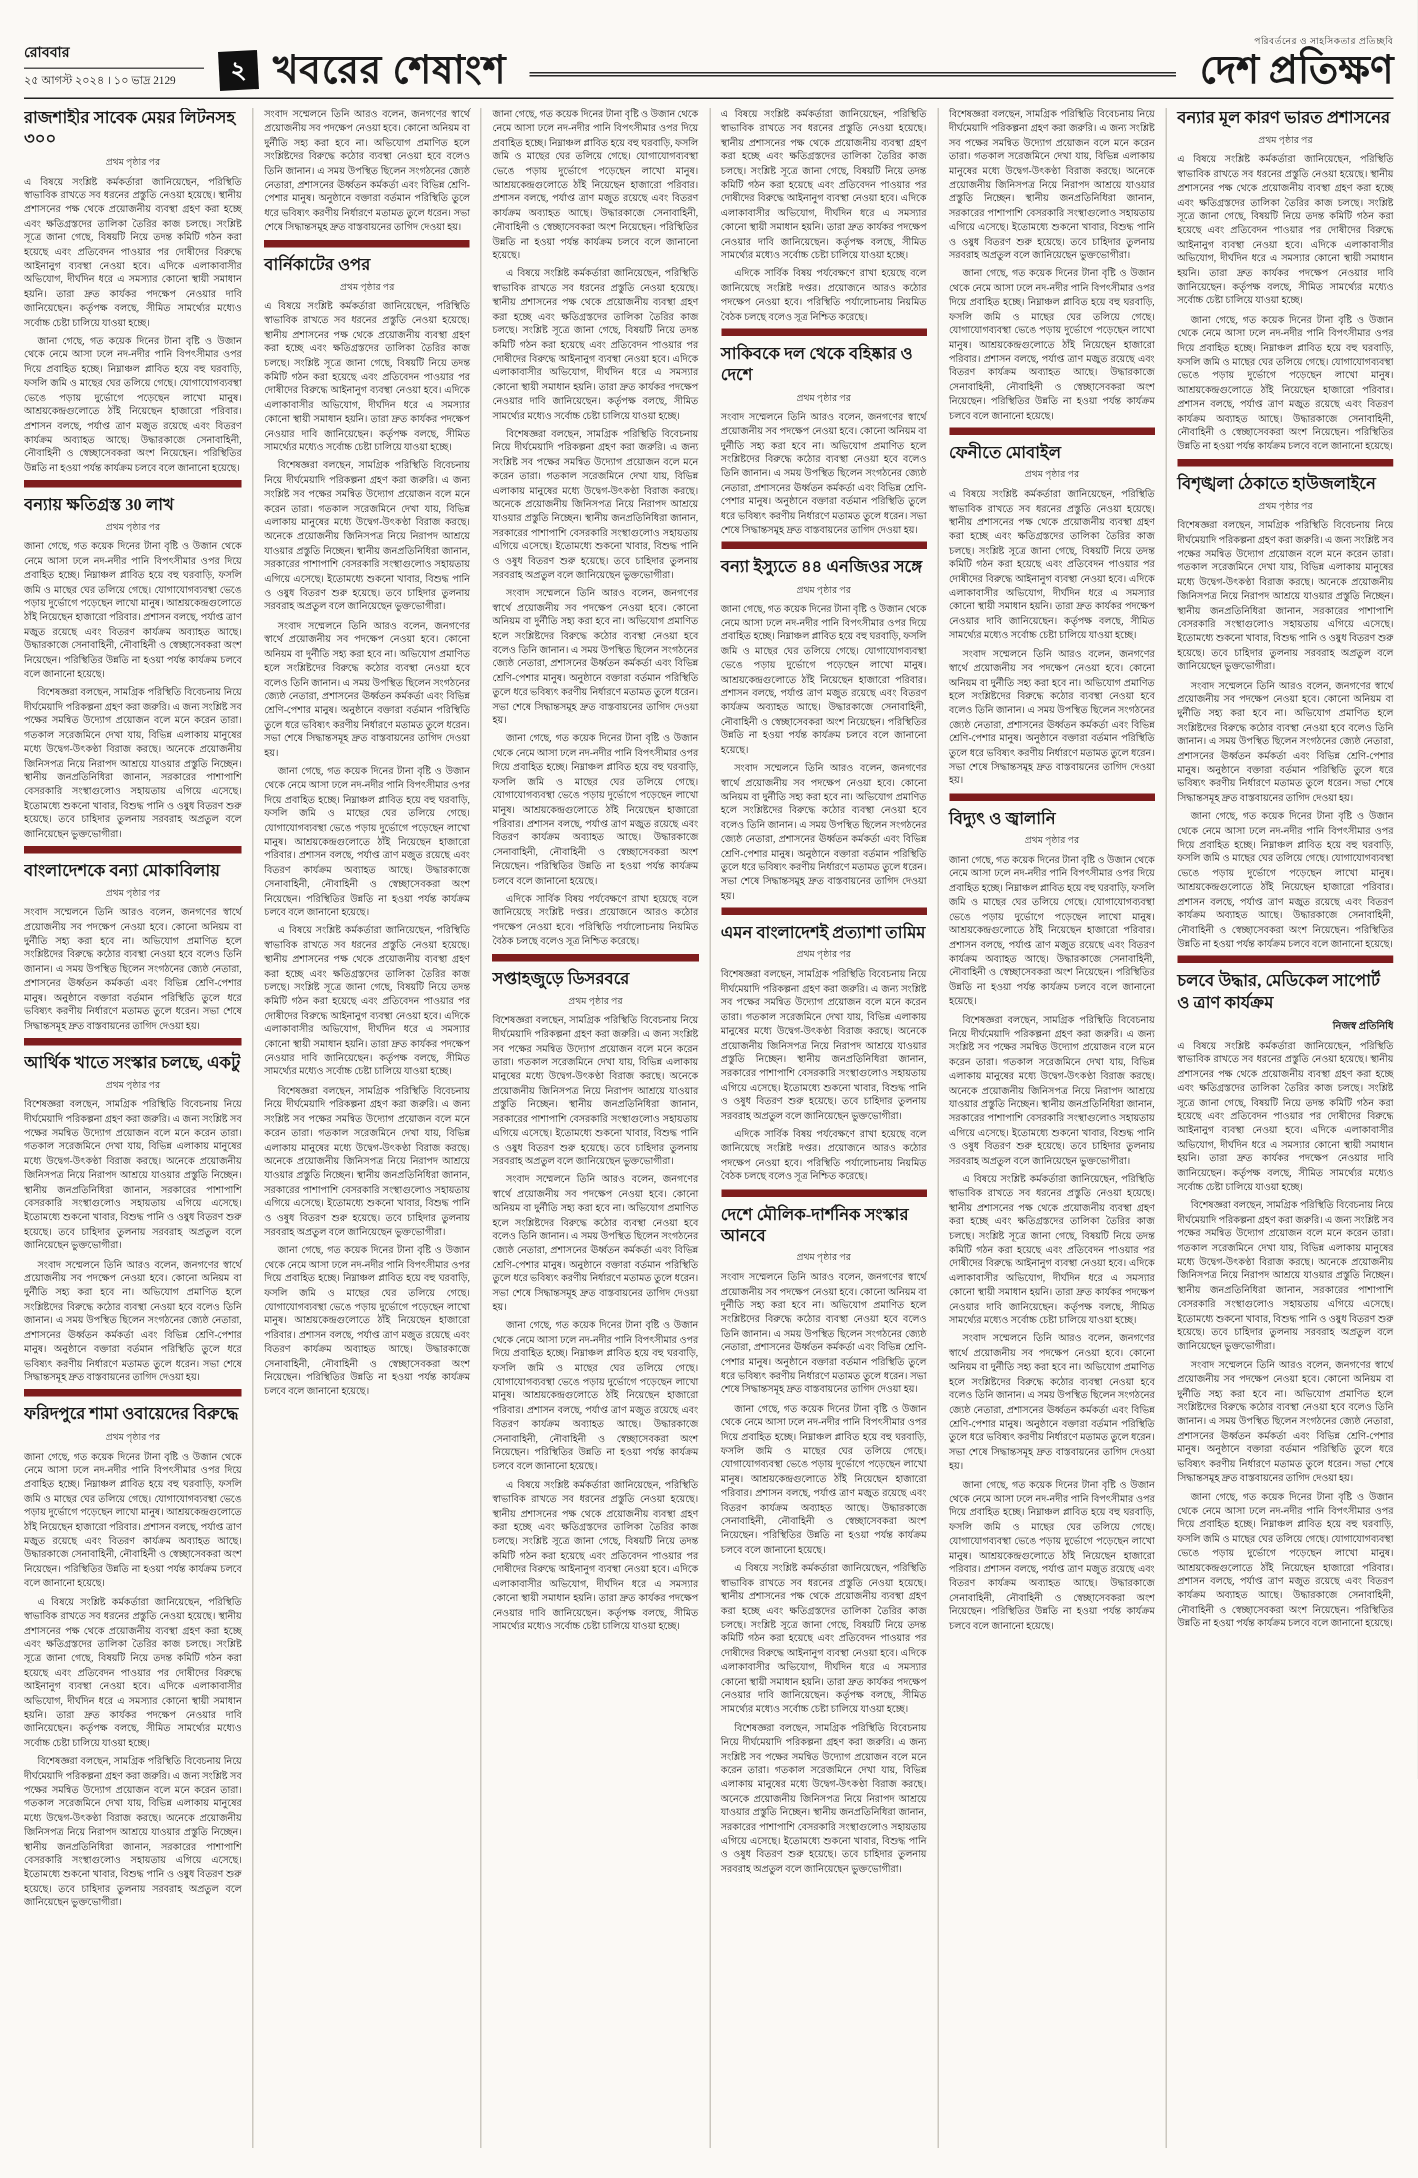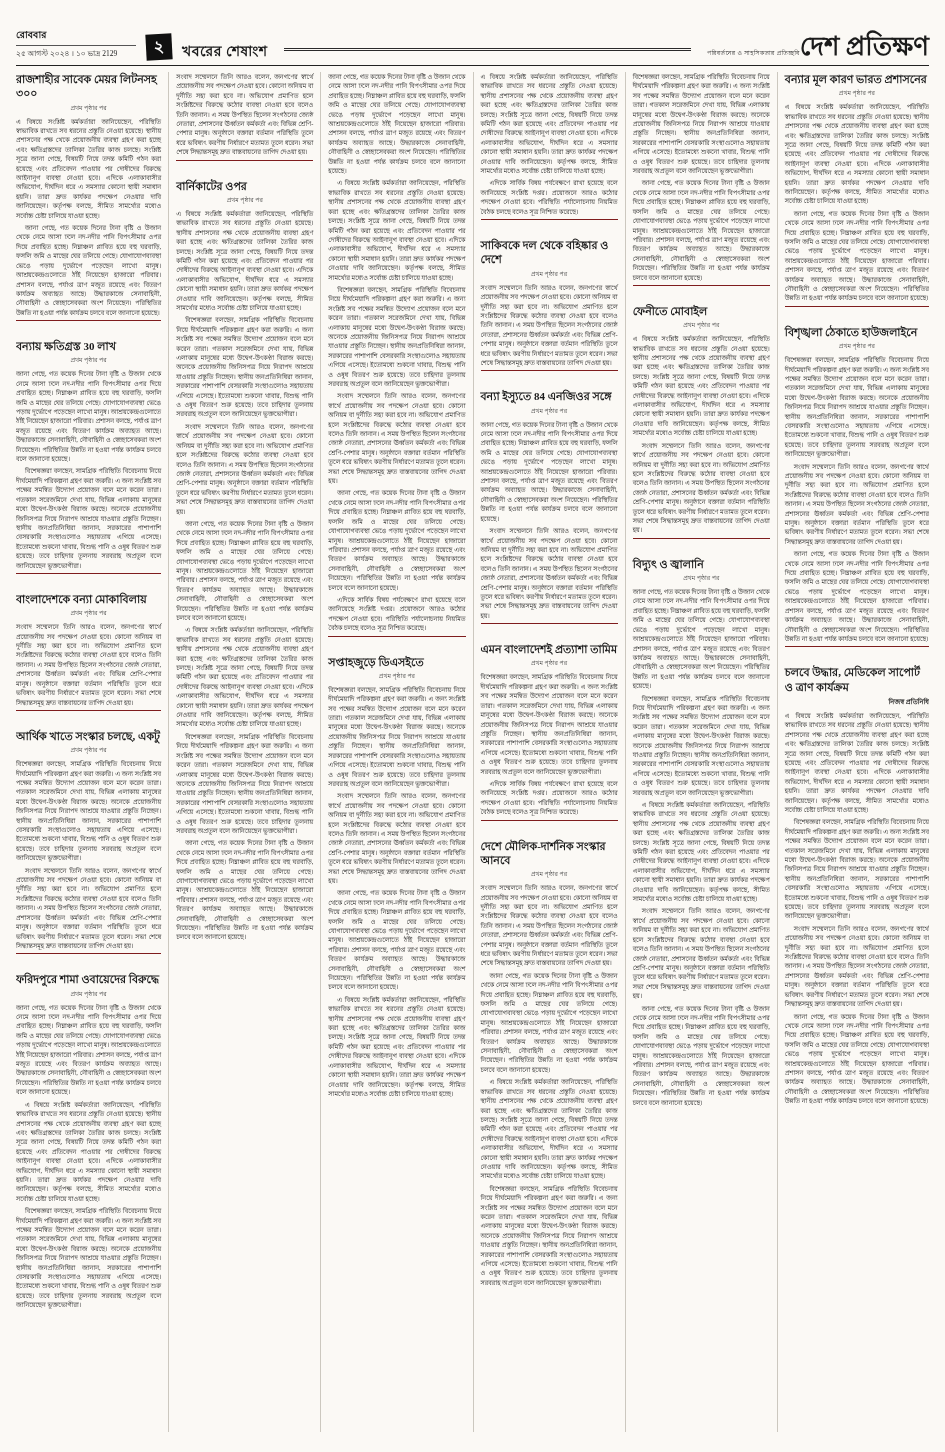--- a/index.html
+++ b/index.html
@@ -10,33 +10,33 @@
     font-family:"Liberation Serif","DejaVu Serif",serif;
   }
   
   .hdr{display:flex;align-items:flex-end;gap:10px;height:58px;box-sizing:border-box;
        border-bottom:1.5px solid #222;padding-bottom:5px;}
   .hdr-left{display:flex;flex-direction:column;justify-content:flex-end;min-width:120px;}
   .day{font-size:9.5px;font-weight:700;border-bottom:1px solid #555;padding-bottom:2px;margin-bottom:2px;}
   .date{font-size:7.5px;white-space:nowrap;color:#222;}
   .pgnum{width:26px;height:26px;background:#111;color:#fff;display:flex;align-items:center;
          justify-content:center;font-size:16px;font-weight:700;transform:rotate(-3deg);}
-  .section-title{font-size:14px;font-weight:800;margin:0;line-height:1.05;letter-spacing:.5px;}
+  .section-title{font-size:26px;font-weight:800;margin:0;line-height:1.05;letter-spacing:.5px;}
   .hdr-rule{flex:1;height:0;border-top:3px double #2a2a2a;margin:0 6px 9px;}
-  .mast{display:flex;flex-direction:row;align-items:flex-end;}
+  .mast{display:flex;flex-direction:column;align-items:flex-end;}
   .tagline{font-size:6px;letter-spacing:.4px;color:#333;margin-bottom:1px;}
   .mastname{font-size:26px;font-weight:800;line-height:1;white-space:nowrap;}
   
   .cols{display:grid;grid-template-columns:repeat(6,1fr);height:calc(100% - 70px);margin-top:6px;}
   .col{overflow:hidden;padding:0 7px;border-left:1px solid #ccc8bf;}
   .col:first-child{border-left:none;padding-left:0;}
   .col:last-child{padding-right:0;}
   
   .article{margin:0;}
-  .article + .article{border-top:1px solid #7f1d1d;margin-top:2px;padding-top:18px;}
+  .article + .article{border-top:5px solid #7f1d1d;margin-top:2px;padding-top:5px;}
   .headline{font-size:11px;font-weight:700;text-align:left;line-height:1.3;margin:0 0 2px;}
   .cont{font-size:6.2px;text-align:center;margin:0 0 3px;color:#333;}
   .byline{font-size:6.6px;font-weight:700;text-align:right;margin:0 0 3px;}
   p.body{font-size:6.4px;line-height:1.47;text-align:justify;margin:0 0 3px;text-indent:9px;
          word-break:break-word;}
   .article .body:first-of-type{text-indent:0;}
 </style>
 </head>
 <body>
 
@@ -111,41 +111,41 @@
     <div class="col">
       <div class="article">
         <p class="body">জানা গেছে, গত কয়েক দিনের টানা বৃষ্টি ও উজান থেকে নেমে আসা ঢলে নদ-নদীর পানি বিপৎসীমার ওপর দিয়ে প্রবাহিত হচ্ছে। নিম্নাঞ্চল প্লাবিত হয়ে বহু ঘরবাড়ি, ফসলি জমি ও মাছের ঘের তলিয়ে গেছে। যোগাযোগব্যবস্থা ভেঙে পড়ায় দুর্ভোগে পড়েছেন লাখো মানুষ। আশ্রয়কেন্দ্রগুলোতে ঠাঁই নিয়েছেন হাজারো পরিবার। প্রশাসন বলছে, পর্যাপ্ত ত্রাণ মজুত রয়েছে এবং বিতরণ কার্যক্রম অব্যাহত আছে। উদ্ধারকাজে সেনাবাহিনী, নৌবাহিনী ও স্বেচ্ছাসেবকরা অংশ নিয়েছেন। পরিস্থিতির উন্নতি না হওয়া পর্যন্ত কার্যক্রম চলবে বলে জানানো হয়েছে।</p>
         <p class="body">এ বিষয়ে সংশ্লিষ্ট কর্মকর্তারা জানিয়েছেন, পরিস্থিতি স্বাভাবিক রাখতে সব ধরনের প্রস্তুতি নেওয়া হয়েছে। স্থানীয় প্রশাসনের পক্ষ থেকে প্রয়োজনীয় ব্যবস্থা গ্রহণ করা হচ্ছে এবং ক্ষতিগ্রস্তদের তালিকা তৈরির কাজ চলছে। সংশ্লিষ্ট সূত্রে জানা গেছে, বিষয়টি নিয়ে তদন্ত কমিটি গঠন করা হয়েছে এবং প্রতিবেদন পাওয়ার পর দোষীদের বিরুদ্ধে আইনানুগ ব্যবস্থা নেওয়া হবে। এদিকে এলাকাবাসীর অভিযোগ, দীর্ঘদিন ধরে এ সমস্যার কোনো স্থায়ী সমাধান হয়নি। তারা দ্রুত কার্যকর পদক্ষেপ নেওয়ার দাবি জানিয়েছেন। কর্তৃপক্ষ বলছে, সীমিত সামর্থ্যের মধ্যেও সর্বোচ্চ চেষ্টা চালিয়ে যাওয়া হচ্ছে।</p>
         <p class="body">বিশেষজ্ঞরা বলছেন, সামগ্রিক পরিস্থিতি বিবেচনায় নিয়ে দীর্ঘমেয়াদি পরিকল্পনা গ্রহণ করা জরুরি। এ জন্য সংশ্লিষ্ট সব পক্ষের সমন্বিত উদ্যোগ প্রয়োজন বলে মনে করেন তারা। গতকাল সরেজমিনে দেখা যায়, বিভিন্ন এলাকায় মানুষের মধ্যে উদ্বেগ-উৎকণ্ঠা বিরাজ করছে। অনেকে প্রয়োজনীয় জিনিসপত্র নিয়ে নিরাপদ আশ্রয়ে যাওয়ার প্রস্তুতি নিচ্ছেন। স্থানীয় জনপ্রতিনিধিরা জানান, সরকারের পাশাপাশি বেসরকারি সংস্থাগুলোও সহায়তায় এগিয়ে এসেছে। ইতোমধ্যে শুকনো খাবার, বিশুদ্ধ পানি ও ওষুধ বিতরণ শুরু হয়েছে। তবে চাহিদার তুলনায় সরবরাহ অপ্রতুল বলে জানিয়েছেন ভুক্তভোগীরা।</p>
         <p class="body">সংবাদ সম্মেলনে তিনি আরও বলেন, জনগণের স্বার্থে প্রয়োজনীয় সব পদক্ষেপ নেওয়া হবে। কোনো অনিয়ম বা দুর্নীতি সহ্য করা হবে না। অভিযোগ প্রমাণিত হলে সংশ্লিষ্টদের বিরুদ্ধে কঠোর ব্যবস্থা নেওয়া হবে বলেও তিনি জানান। এ সময় উপস্থিত ছিলেন সংগঠনের জ্যেষ্ঠ নেতারা, প্রশাসনের ঊর্ধ্বতন কর্মকর্তা এবং বিভিন্ন শ্রেণি-পেশার মানুষ। অনুষ্ঠানে বক্তারা বর্তমান পরিস্থিতি তুলে ধরে ভবিষ্যৎ করণীয় নির্ধারণে মতামত তুলে ধরেন। সভা শেষে সিদ্ধান্তসমূহ দ্রুত বাস্তবায়নের তাগিদ দেওয়া হয়।</p>
         <p class="body">জানা গেছে, গত কয়েক দিনের টানা বৃষ্টি ও উজান থেকে নেমে আসা ঢলে নদ-নদীর পানি বিপৎসীমার ওপর দিয়ে প্রবাহিত হচ্ছে। নিম্নাঞ্চল প্লাবিত হয়ে বহু ঘরবাড়ি, ফসলি জমি ও মাছের ঘের তলিয়ে গেছে। যোগাযোগব্যবস্থা ভেঙে পড়ায় দুর্ভোগে পড়েছেন লাখো মানুষ। আশ্রয়কেন্দ্রগুলোতে ঠাঁই নিয়েছেন হাজারো পরিবার। প্রশাসন বলছে, পর্যাপ্ত ত্রাণ মজুত রয়েছে এবং বিতরণ কার্যক্রম অব্যাহত আছে। উদ্ধারকাজে সেনাবাহিনী, নৌবাহিনী ও স্বেচ্ছাসেবকরা অংশ নিয়েছেন। পরিস্থিতির উন্নতি না হওয়া পর্যন্ত কার্যক্রম চলবে বলে জানানো হয়েছে।</p>
         <p class="body">এদিকে সার্বিক বিষয় পর্যবেক্ষণে রাখা হয়েছে বলে জানিয়েছে সংশ্লিষ্ট দপ্তর। প্রয়োজনে আরও কঠোর পদক্ষেপ নেওয়া হবে। পরিস্থিতি পর্যালোচনায় নিয়মিত বৈঠক চলছে বলেও সূত্র নিশ্চিত করেছে।</p>
       </div>
       <div class="article">
-        <h3 class="headline">সপ্তাহজুড়ে ডিএসইতে</h3>
+        <h3 class="headline">সপ্তাহজুড়ে ডিসরবরে</h3>
         <div class="cont">প্রথম পৃষ্ঠার পর</div>
         <p class="body">বিশেষজ্ঞরা বলছেন, সামগ্রিক পরিস্থিতি বিবেচনায় নিয়ে দীর্ঘমেয়াদি পরিকল্পনা গ্রহণ করা জরুরি। এ জন্য সংশ্লিষ্ট সব পক্ষের সমন্বিত উদ্যোগ প্রয়োজন বলে মনে করেন তারা। গতকাল সরেজমিনে দেখা যায়, বিভিন্ন এলাকায় মানুষের মধ্যে উদ্বেগ-উৎকণ্ঠা বিরাজ করছে। অনেকে প্রয়োজনীয় জিনিসপত্র নিয়ে নিরাপদ আশ্রয়ে যাওয়ার প্রস্তুতি নিচ্ছেন। স্থানীয় জনপ্রতিনিধিরা জানান, সরকারের পাশাপাশি বেসরকারি সংস্থাগুলোও সহায়তায় এগিয়ে এসেছে। ইতোমধ্যে শুকনো খাবার, বিশুদ্ধ পানি ও ওষুধ বিতরণ শুরু হয়েছে। তবে চাহিদার তুলনায় সরবরাহ অপ্রতুল বলে জানিয়েছেন ভুক্তভোগীরা।</p>
         <p class="body">সংবাদ সম্মেলনে তিনি আরও বলেন, জনগণের স্বার্থে প্রয়োজনীয় সব পদক্ষেপ নেওয়া হবে। কোনো অনিয়ম বা দুর্নীতি সহ্য করা হবে না। অভিযোগ প্রমাণিত হলে সংশ্লিষ্টদের বিরুদ্ধে কঠোর ব্যবস্থা নেওয়া হবে বলেও তিনি জানান। এ সময় উপস্থিত ছিলেন সংগঠনের জ্যেষ্ঠ নেতারা, প্রশাসনের ঊর্ধ্বতন কর্মকর্তা এবং বিভিন্ন শ্রেণি-পেশার মানুষ। অনুষ্ঠানে বক্তারা বর্তমান পরিস্থিতি তুলে ধরে ভবিষ্যৎ করণীয় নির্ধারণে মতামত তুলে ধরেন। সভা শেষে সিদ্ধান্তসমূহ দ্রুত বাস্তবায়নের তাগিদ দেওয়া হয়।</p>
         <p class="body">জানা গেছে, গত কয়েক দিনের টানা বৃষ্টি ও উজান থেকে নেমে আসা ঢলে নদ-নদীর পানি বিপৎসীমার ওপর দিয়ে প্রবাহিত হচ্ছে। নিম্নাঞ্চল প্লাবিত হয়ে বহু ঘরবাড়ি, ফসলি জমি ও মাছের ঘের তলিয়ে গেছে। যোগাযোগব্যবস্থা ভেঙে পড়ায় দুর্ভোগে পড়েছেন লাখো মানুষ। আশ্রয়কেন্দ্রগুলোতে ঠাঁই নিয়েছেন হাজারো পরিবার। প্রশাসন বলছে, পর্যাপ্ত ত্রাণ মজুত রয়েছে এবং বিতরণ কার্যক্রম অব্যাহত আছে। উদ্ধারকাজে সেনাবাহিনী, নৌবাহিনী ও স্বেচ্ছাসেবকরা অংশ নিয়েছেন। পরিস্থিতির উন্নতি না হওয়া পর্যন্ত কার্যক্রম চলবে বলে জানানো হয়েছে।</p>
         <p class="body">এ বিষয়ে সংশ্লিষ্ট কর্মকর্তারা জানিয়েছেন, পরিস্থিতি স্বাভাবিক রাখতে সব ধরনের প্রস্তুতি নেওয়া হয়েছে। স্থানীয় প্রশাসনের পক্ষ থেকে প্রয়োজনীয় ব্যবস্থা গ্রহণ করা হচ্ছে এবং ক্ষতিগ্রস্তদের তালিকা তৈরির কাজ চলছে। সংশ্লিষ্ট সূত্রে জানা গেছে, বিষয়টি নিয়ে তদন্ত কমিটি গঠন করা হয়েছে এবং প্রতিবেদন পাওয়ার পর দোষীদের বিরুদ্ধে আইনানুগ ব্যবস্থা নেওয়া হবে। এদিকে এলাকাবাসীর অভিযোগ, দীর্ঘদিন ধরে এ সমস্যার কোনো স্থায়ী সমাধান হয়নি। তারা দ্রুত কার্যকর পদক্ষেপ নেওয়ার দাবি জানিয়েছেন। কর্তৃপক্ষ বলছে, সীমিত সামর্থ্যের মধ্যেও সর্বোচ্চ চেষ্টা চালিয়ে যাওয়া হচ্ছে।</p>
       </div>
     </div>
 
     <div class="col">
       <div class="article">
         <p class="body">এ বিষয়ে সংশ্লিষ্ট কর্মকর্তারা জানিয়েছেন, পরিস্থিতি স্বাভাবিক রাখতে সব ধরনের প্রস্তুতি নেওয়া হয়েছে। স্থানীয় প্রশাসনের পক্ষ থেকে প্রয়োজনীয় ব্যবস্থা গ্রহণ করা হচ্ছে এবং ক্ষতিগ্রস্তদের তালিকা তৈরির কাজ চলছে। সংশ্লিষ্ট সূত্রে জানা গেছে, বিষয়টি নিয়ে তদন্ত কমিটি গঠন করা হয়েছে এবং প্রতিবেদন পাওয়ার পর দোষীদের বিরুদ্ধে আইনানুগ ব্যবস্থা নেওয়া হবে। এদিকে এলাকাবাসীর অভিযোগ, দীর্ঘদিন ধরে এ সমস্যার কোনো স্থায়ী সমাধান হয়নি। তারা দ্রুত কার্যকর পদক্ষেপ নেওয়ার দাবি জানিয়েছেন। কর্তৃপক্ষ বলছে, সীমিত সামর্থ্যের মধ্যেও সর্বোচ্চ চেষ্টা চালিয়ে যাওয়া হচ্ছে।</p>
         <p class="body">এদিকে সার্বিক বিষয় পর্যবেক্ষণে রাখা হয়েছে বলে জানিয়েছে সংশ্লিষ্ট দপ্তর। প্রয়োজনে আরও কঠোর পদক্ষেপ নেওয়া হবে। পরিস্থিতি পর্যালোচনায় নিয়মিত বৈঠক চলছে বলেও সূত্র নিশ্চিত করেছে।</p>
       </div>
       <div class="article">
         <h3 class="headline">সাকিবকে দল থেকে বহিষ্কার ও দেশে</h3>
         <div class="cont">প্রথম পৃষ্ঠার পর</div>
         <p class="body">সংবাদ সম্মেলনে তিনি আরও বলেন, জনগণের স্বার্থে প্রয়োজনীয় সব পদক্ষেপ নেওয়া হবে। কোনো অনিয়ম বা দুর্নীতি সহ্য করা হবে না। অভিযোগ প্রমাণিত হলে সংশ্লিষ্টদের বিরুদ্ধে কঠোর ব্যবস্থা নেওয়া হবে বলেও তিনি জানান। এ সময় উপস্থিত ছিলেন সংগঠনের জ্যেষ্ঠ নেতারা, প্রশাসনের ঊর্ধ্বতন কর্মকর্তা এবং বিভিন্ন শ্রেণি-পেশার মানুষ। অনুষ্ঠানে বক্তারা বর্তমান পরিস্থিতি তুলে ধরে ভবিষ্যৎ করণীয় নির্ধারণে মতামত তুলে ধরেন। সভা শেষে সিদ্ধান্তসমূহ দ্রুত বাস্তবায়নের তাগিদ দেওয়া হয়।</p>
       </div>
       <div class="article">
-        <h3 class="headline">বন্যা ইস্যুতে 84 এনজিওর সঙ্গে</h3>
+        <h3 class="headline">বন্যা ইস্যুতে ৪৪ এনজিওর সঙ্গে</h3>
         <div class="cont">প্রথম পৃষ্ঠার পর</div>
         <p class="body">জানা গেছে, গত কয়েক দিনের টানা বৃষ্টি ও উজান থেকে নেমে আসা ঢলে নদ-নদীর পানি বিপৎসীমার ওপর দিয়ে প্রবাহিত হচ্ছে। নিম্নাঞ্চল প্লাবিত হয়ে বহু ঘরবাড়ি, ফসলি জমি ও মাছের ঘের তলিয়ে গেছে। যোগাযোগব্যবস্থা ভেঙে পড়ায় দুর্ভোগে পড়েছেন লাখো মানুষ। আশ্রয়কেন্দ্রগুলোতে ঠাঁই নিয়েছেন হাজারো পরিবার। প্রশাসন বলছে, পর্যাপ্ত ত্রাণ মজুত রয়েছে এবং বিতরণ কার্যক্রম অব্যাহত আছে। উদ্ধারকাজে সেনাবাহিনী, নৌবাহিনী ও স্বেচ্ছাসেবকরা অংশ নিয়েছেন। পরিস্থিতির উন্নতি না হওয়া পর্যন্ত কার্যক্রম চলবে বলে জানানো হয়েছে।</p>
         <p class="body">সংবাদ সম্মেলনে তিনি আরও বলেন, জনগণের স্বার্থে প্রয়োজনীয় সব পদক্ষেপ নেওয়া হবে। কোনো অনিয়ম বা দুর্নীতি সহ্য করা হবে না। অভিযোগ প্রমাণিত হলে সংশ্লিষ্টদের বিরুদ্ধে কঠোর ব্যবস্থা নেওয়া হবে বলেও তিনি জানান। এ সময় উপস্থিত ছিলেন সংগঠনের জ্যেষ্ঠ নেতারা, প্রশাসনের ঊর্ধ্বতন কর্মকর্তা এবং বিভিন্ন শ্রেণি-পেশার মানুষ। অনুষ্ঠানে বক্তারা বর্তমান পরিস্থিতি তুলে ধরে ভবিষ্যৎ করণীয় নির্ধারণে মতামত তুলে ধরেন। সভা শেষে সিদ্ধান্তসমূহ দ্রুত বাস্তবায়নের তাগিদ দেওয়া হয়।</p>
       </div>
       <div class="article">
         <h3 class="headline">এমন বাংলাদেশই প্রত্যাশা তামিম</h3>
         <div class="cont">প্রথম পৃষ্ঠার পর</div>
         <p class="body">বিশেষজ্ঞরা বলছেন, সামগ্রিক পরিস্থিতি বিবেচনায় নিয়ে দীর্ঘমেয়াদি পরিকল্পনা গ্রহণ করা জরুরি। এ জন্য সংশ্লিষ্ট সব পক্ষের সমন্বিত উদ্যোগ প্রয়োজন বলে মনে করেন তারা। গতকাল সরেজমিনে দেখা যায়, বিভিন্ন এলাকায় মানুষের মধ্যে উদ্বেগ-উৎকণ্ঠা বিরাজ করছে। অনেকে প্রয়োজনীয় জিনিসপত্র নিয়ে নিরাপদ আশ্রয়ে যাওয়ার প্রস্তুতি নিচ্ছেন। স্থানীয় জনপ্রতিনিধিরা জানান, সরকারের পাশাপাশি বেসরকারি সংস্থাগুলোও সহায়তায় এগিয়ে এসেছে। ইতোমধ্যে শুকনো খাবার, বিশুদ্ধ পানি ও ওষুধ বিতরণ শুরু হয়েছে। তবে চাহিদার তুলনায় সরবরাহ অপ্রতুল বলে জানিয়েছেন ভুক্তভোগীরা।</p>
         <p class="body">এদিকে সার্বিক বিষয় পর্যবেক্ষণে রাখা হয়েছে বলে জানিয়েছে সংশ্লিষ্ট দপ্তর। প্রয়োজনে আরও কঠোর পদক্ষেপ নেওয়া হবে। পরিস্থিতি পর্যালোচনায় নিয়মিত বৈঠক চলছে বলেও সূত্র নিশ্চিত করেছে।</p>
       </div>

